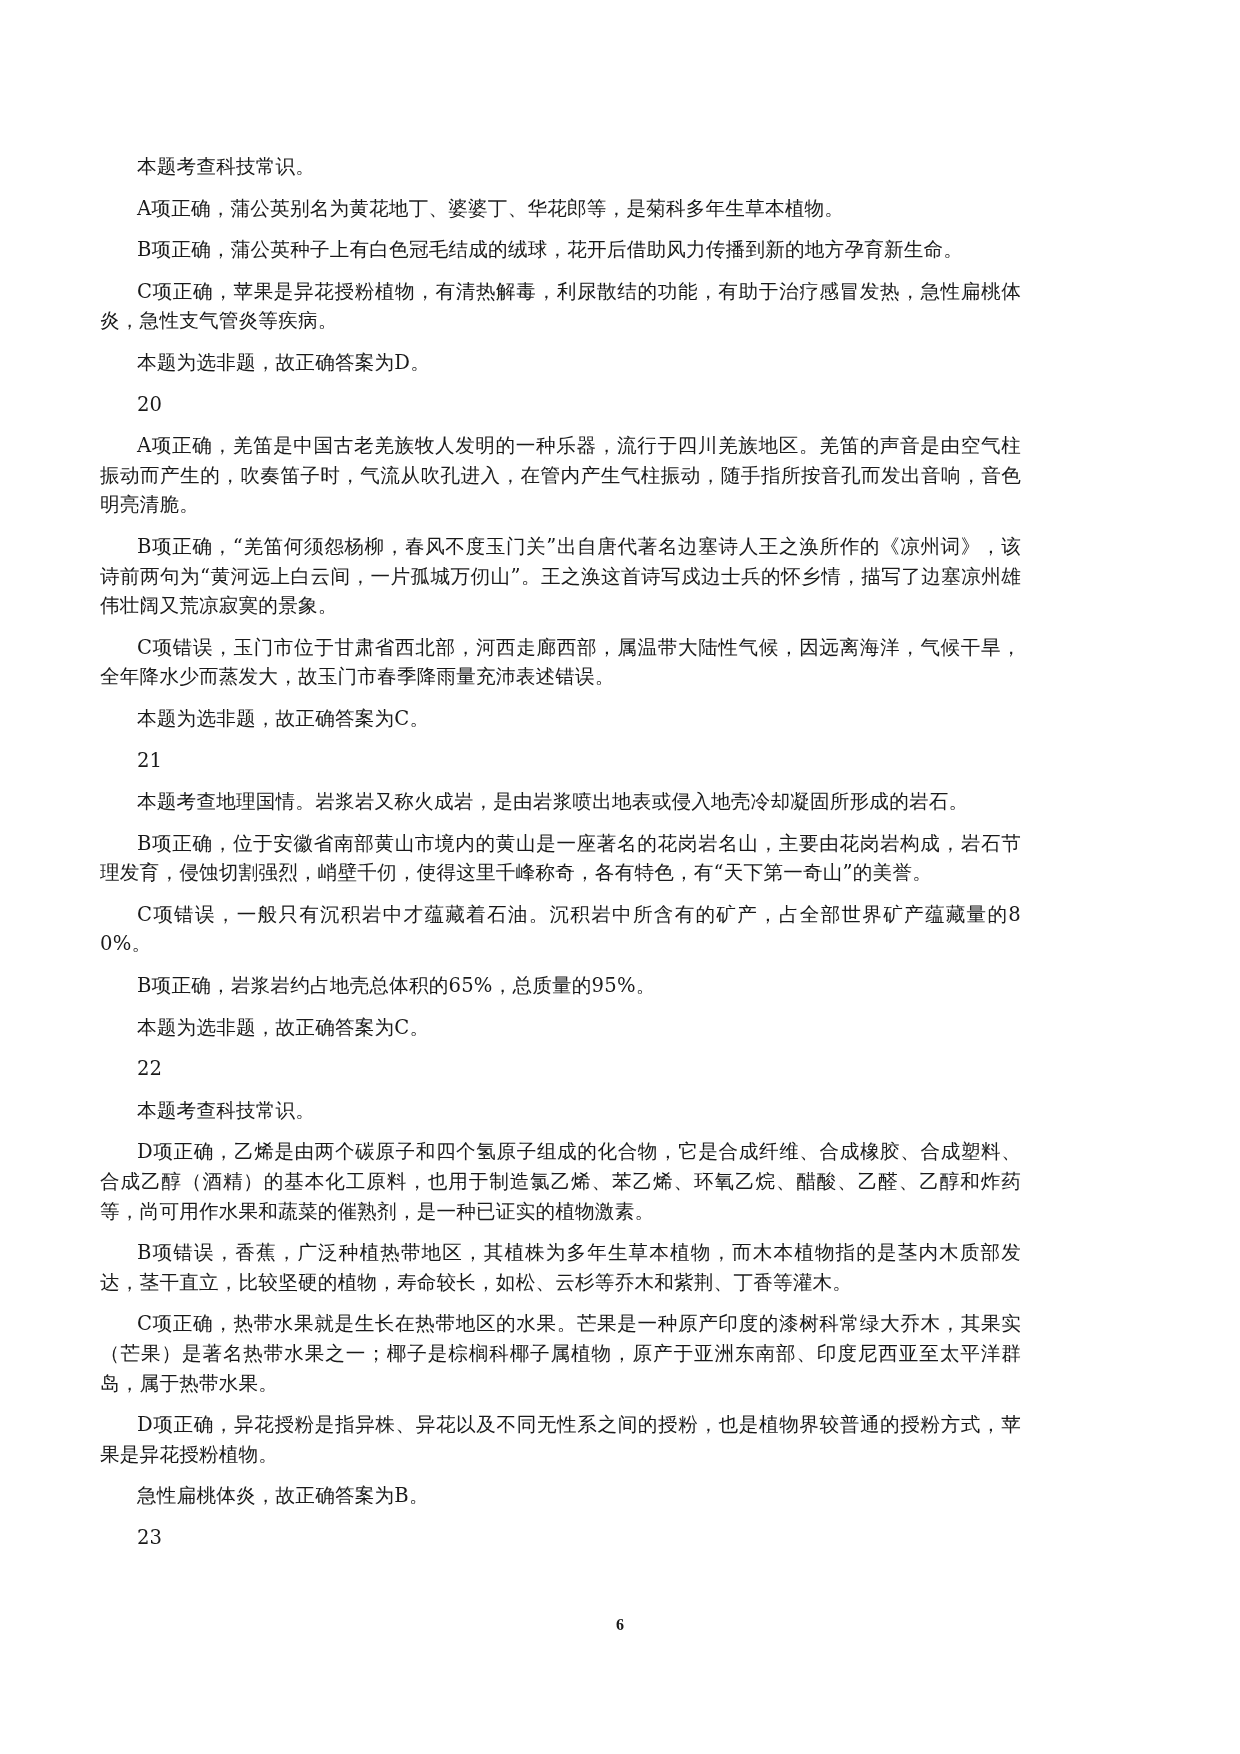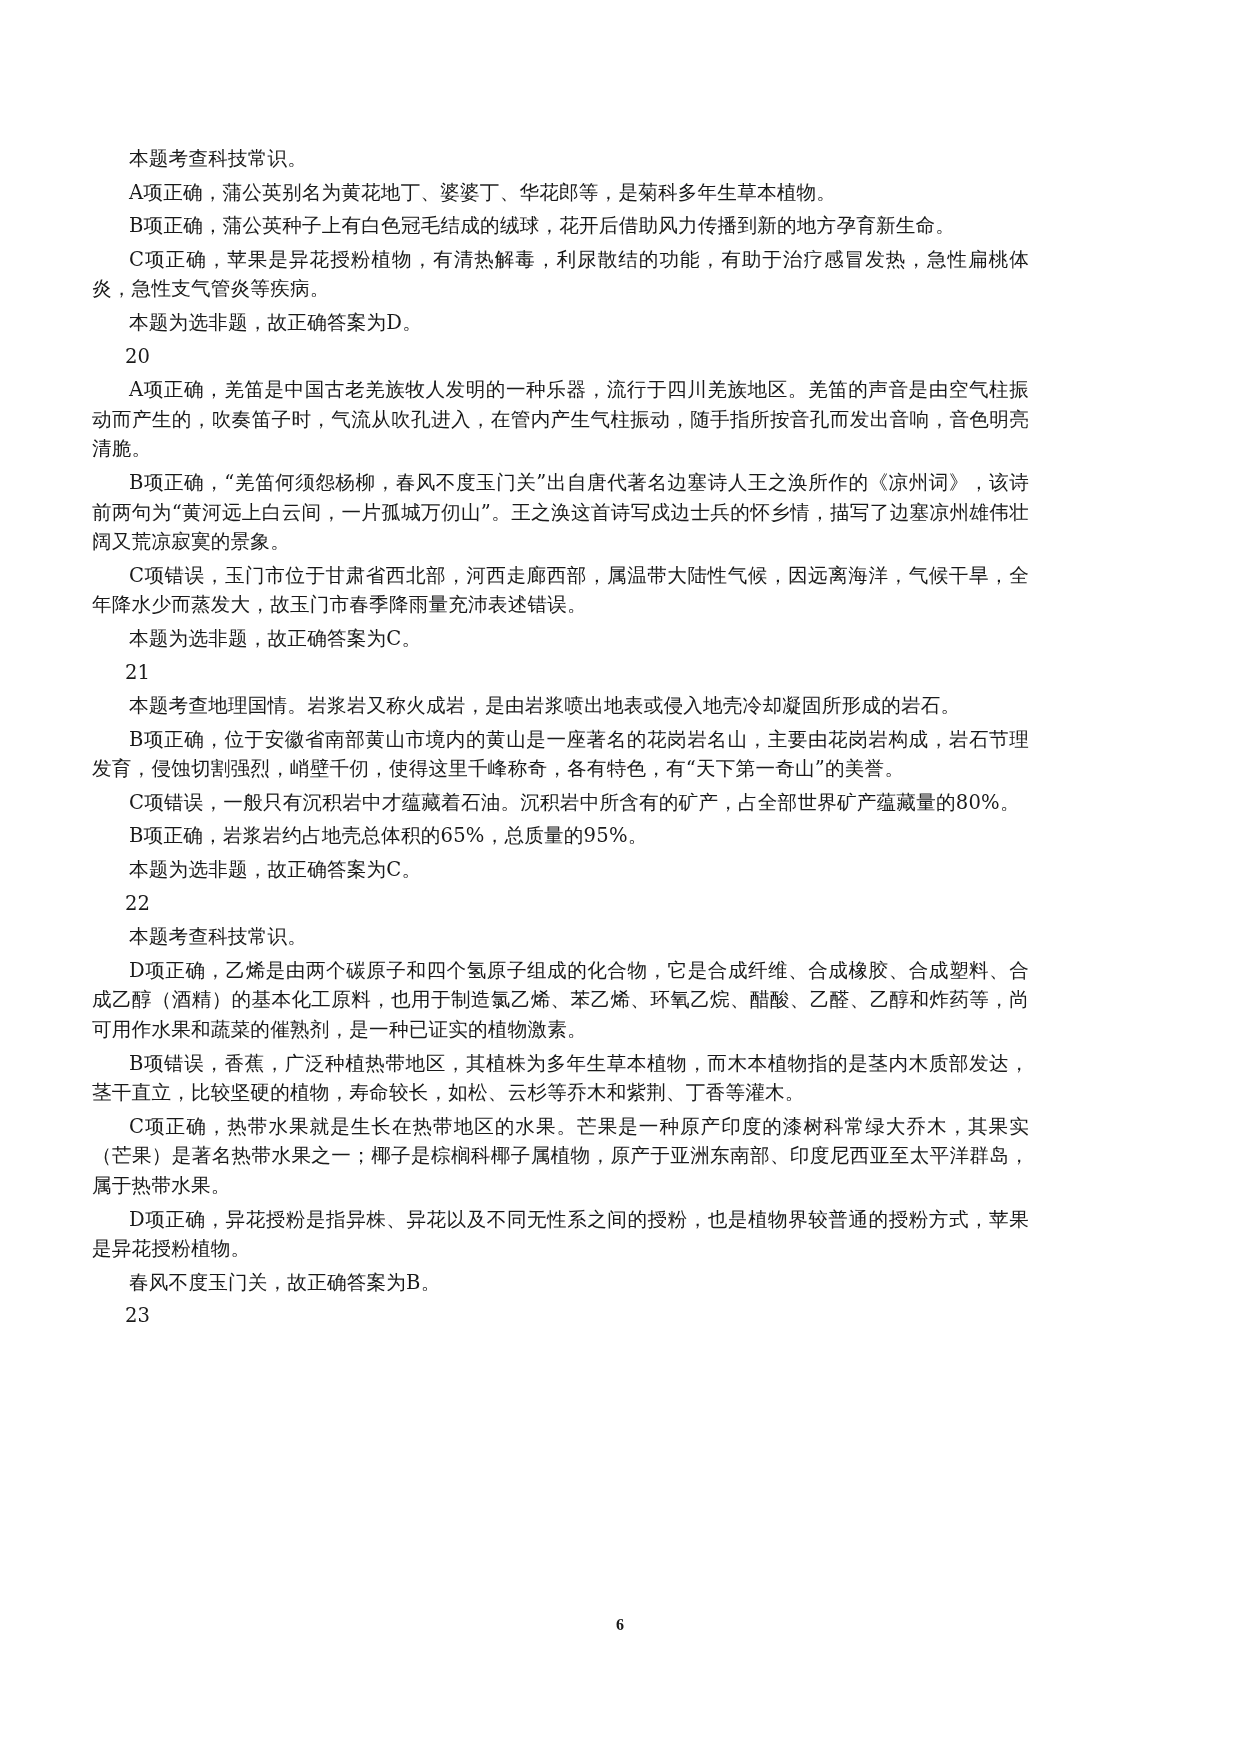--- a/index.html
+++ b/index.html
@@ -15,30 +15,30 @@
       font-family: "DejaVu Serif", "Liberation Serif", serif;
       color: #1a1a1a;
     }
     .page {
       position: absolute;
       left: 88px;
       top: 140px;
       width: 945px;
     }
     .para {
-      margin: 4px;
+      margin: 12px;
       font-size: 19.6px;
       line-height: 29.6px;
       text-indent: 37px;
       text-align: justify;
       letter-spacing: 0.2px;
       word-break: break-all;
     }
     .qnum {
-      margin: 0;
+      margin: 12px;
       font-size: 19.6px;
       line-height: 29.6px;
       text-indent: 37px;
     }
     .page-number {
       position: absolute;
       left: 0;
       width: 1240px;
       top: 1616px;
       text-align: center;
@@ -70,18 +70,18 @@
   <p class="para">C项错误，一般只有沉积岩中才蕴藏着石油。沉积岩中所含有的矿产，占全部世界矿产蕴藏量的80%。</p>
   <p class="para">B项正确，岩浆岩约占地壳总体积的65%，总质量的95%。</p>
   <p class="para">本题为选非题，故正确答案为C。</p>
 
   <p class="qnum">22</p>
   <p class="para">本题考查科技常识。</p>
   <p class="para">D项正确，乙烯是由两个碳原子和四个氢原子组成的化合物，它是合成纤维、合成橡胶、合成塑料、合成乙醇（酒精）的基本化工原料，也用于制造氯乙烯、苯乙烯、环氧乙烷、醋酸、乙醛、乙醇和炸药等，尚可用作水果和蔬菜的催熟剂，是一种已证实的植物激素。</p>
   <p class="para">B项错误，香蕉，广泛种植热带地区，其植株为多年生草本植物，而木本植物指的是茎内木质部发达，茎干直立，比较坚硬的植物，寿命较长，如松、云杉等乔木和紫荆、丁香等灌木。</p>
   <p class="para">C项正确，热带水果就是生长在热带地区的水果。芒果是一种原产印度的漆树科常绿大乔木，其果实（芒果）是著名热带水果之一；椰子是棕榈科椰子属植物，原产于亚洲东南部、印度尼西亚至太平洋群岛，属于热带水果。</p>
   <p class="para">D项正确，异花授粉是指异株、异花以及不同无性系之间的授粉，也是植物界较普通的授粉方式，苹果是异花授粉植物。</p>
-  <p class="para">春风不度玉门关，故正确答案为B。</p>
+  <p class="para">急性扁桃体炎，故正确答案为B。</p>
 
   <p class="qnum">23</p>
 </div>
 
 <div class="page-number">6</div>
 
 </body></html>

